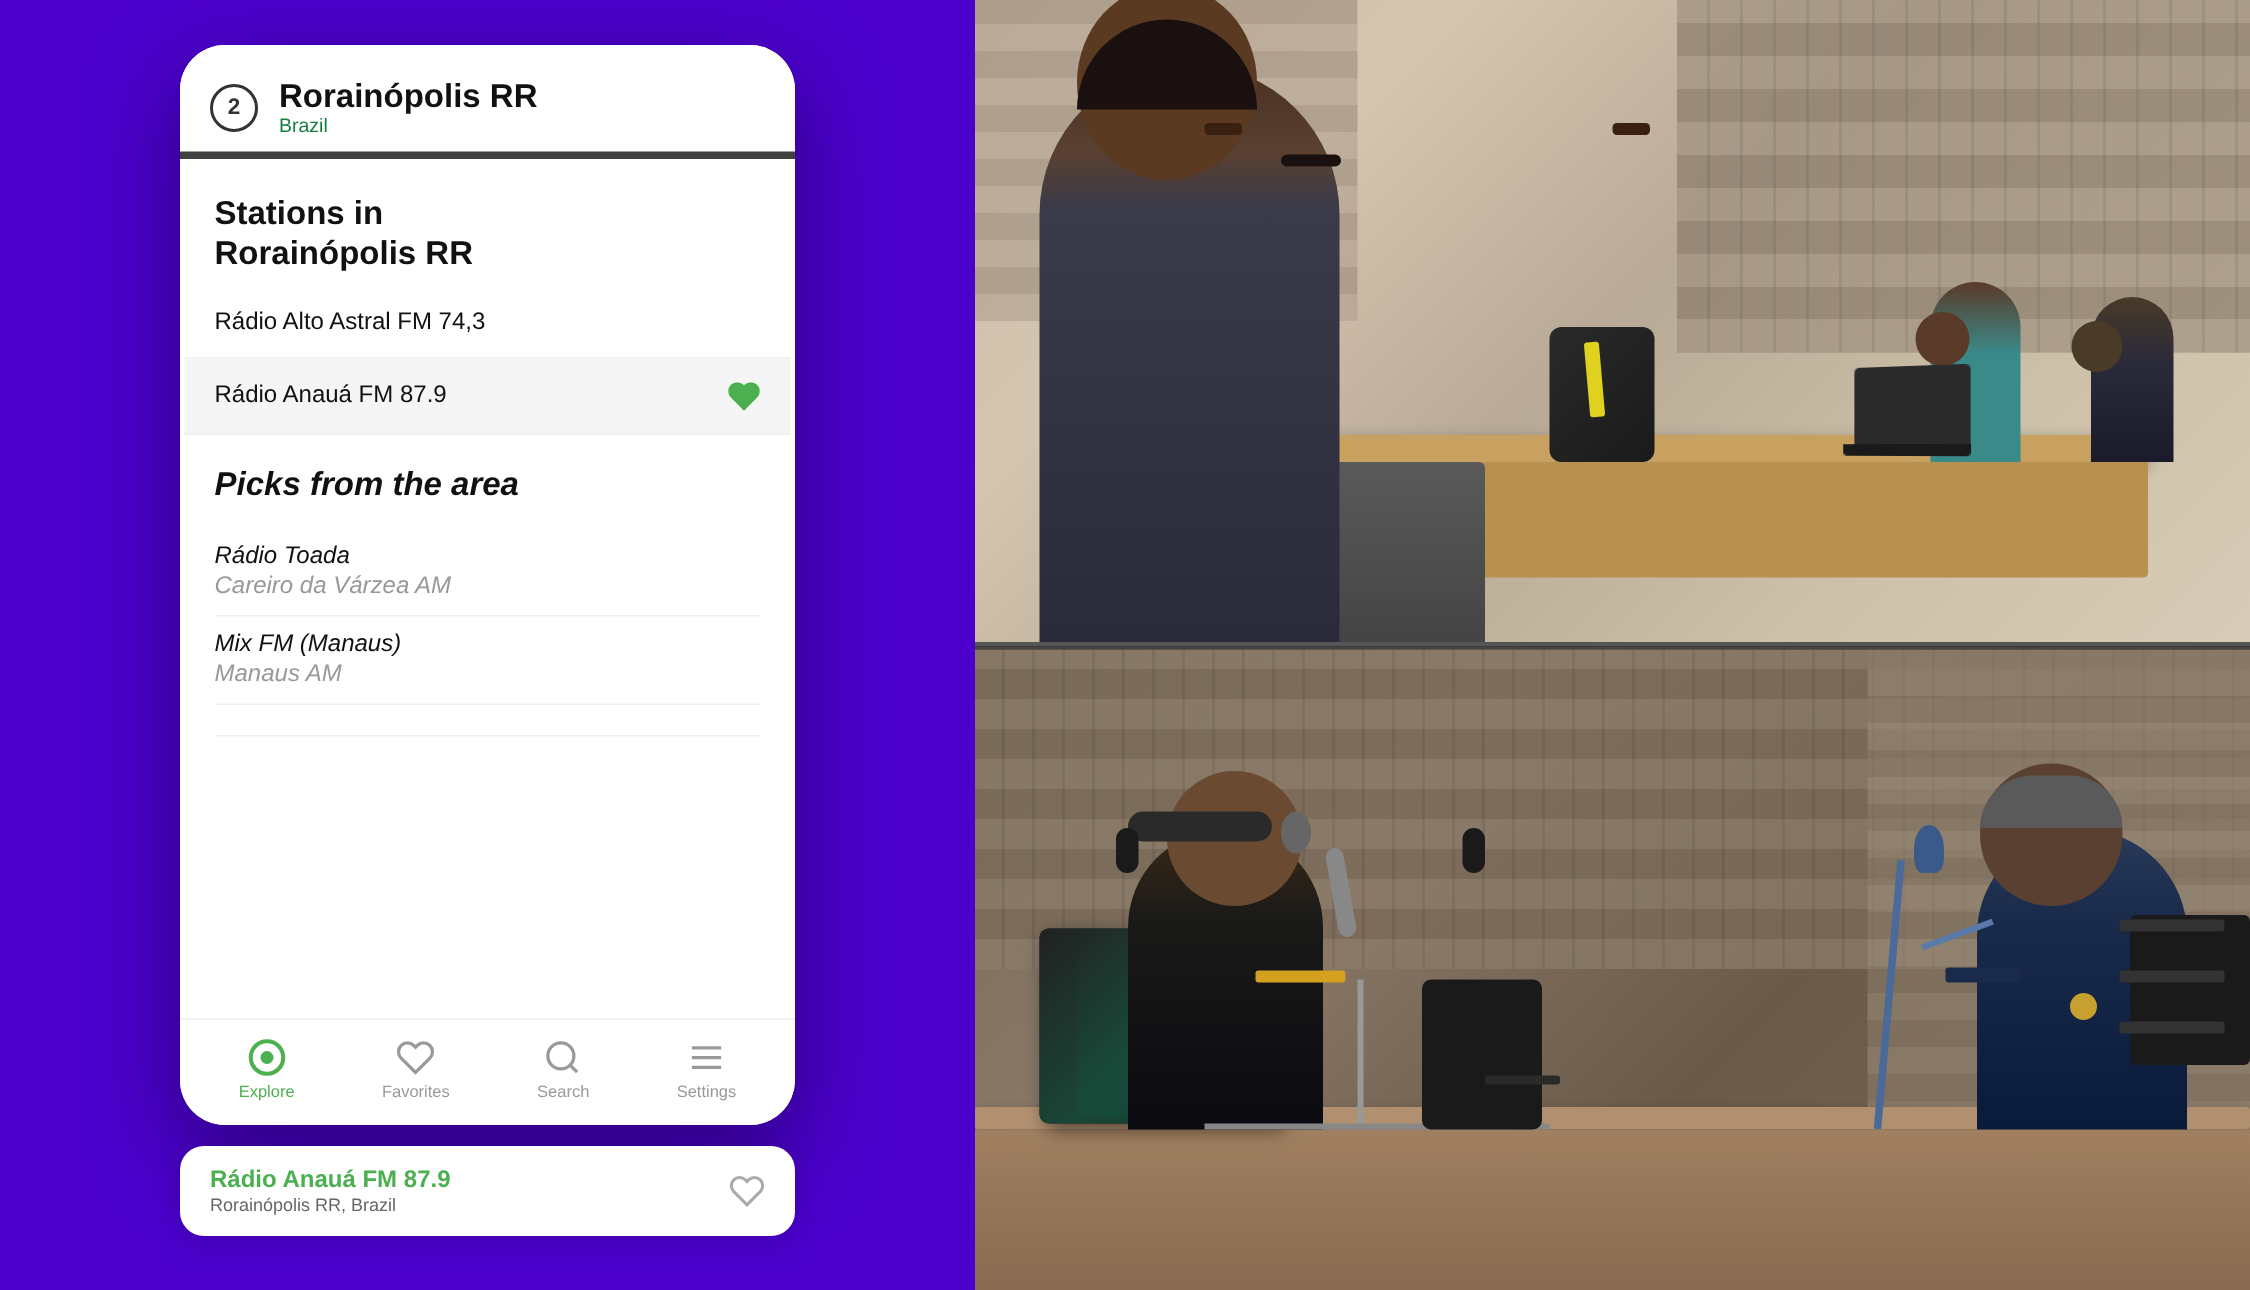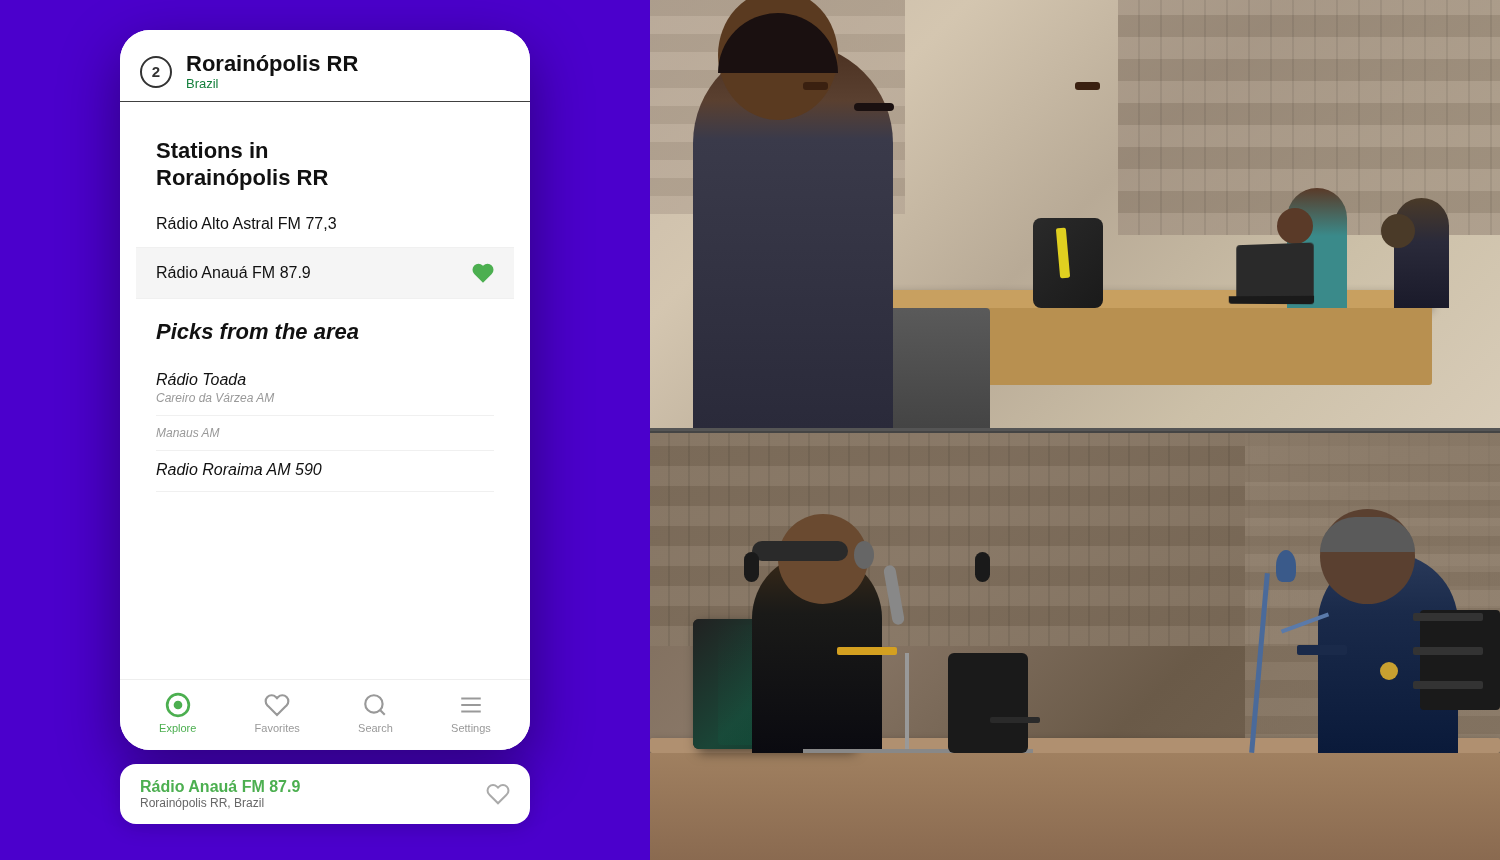--- a/index.html
+++ b/index.html
@@ -68,22 +68,22 @@
     }
     .city-country {
       font-size: 13px;
       color: #15803d;
     }
 
     
     .app-content {
       flex: 1;
       overflow-y: auto;
-      padding: 16px;
-      border-top: 1px solid #404040;
+      padding: 3px;
+      border-top: 5px solid #404040;
       position: relative;
     }
     .app-content::-webkit-scrollbar {
       width: 6px;
     }
     .app-content::-webkit-scrollbar-thumb {
       background: #ccc;
       border-radius: 3px;
     }
 
@@ -131,21 +131,21 @@
     .pick-item {
       padding: 10px 0;
       border-bottom: 1px solid #f0f0f0;
     }
     .pick-name {
       font-size: 16px;
       color: #111;
       margin-bottom: 2px;
     }
     .pick-location {
-      font-size: 12px;
+      font-size: 16px;
       color: #999;
     }
 
     
     .bottom-nav {
       display: flex;
       justify-content: space-around;
       align-items: center;
       padding: 12px 10px 16px;
       border-top: 1px solid #eee;
@@ -261,44 +261,44 @@
         <div class="city-name">Rorainópolis RR</div>
         <div class="city-country">Brazil</div>
       </div>
     </div>
 
     <div class="app-content">
 
       <div class="section-title">Stations in<br>Rorainópolis RR</div>
 
       <div class="station-item">
-        <span class="station-name">Rádio Alto Astral FM 77,3</span>
+        <span class="station-name">Rádio Alto Astral FM 74,3</span>
       </div>
 
       <div class="station-item active">
         <span class="station-name">Rádio Anauá FM 87.9</span>
         <svg class="heart-icon" viewBox="0 0 24 24" fill="#4CAF50" stroke="#4CAF50" stroke-width="2">
           <path d="M20.84 4.61a5.5 5.5 0 0 0-7.78 0L12 5.67l-1.06-1.06a5.5 5.5 0 0 0-7.78 7.78l1.06 1.06L12 21.23l7.78-7.78 1.06-1.06a5.5 5.5 0 0 0 0-7.78z"></path>
         </svg>
       </div>
 
       <div class="picks-section">
         <div class="picks-title">Picks from the area</div>
 
         <div class="pick-item">
           <div class="pick-name">Rádio Toada</div>
           <div class="pick-location">Careiro da Várzea AM</div>
         </div>
 
         <div class="pick-item">
+          <div class="pick-name">Mix FM (Manaus)</div>
           <div class="pick-location">Manaus AM</div>
         </div>
 
         <div class="pick-item">
-          <div class="pick-name">Radio Roraima AM 590</div>
         </div>
       </div>
 
     </div>
 
     <div class="bottom-nav">
 
       <div class="nav-item">
         <div class="nav-icon active">
           <svg width="26" height="26" viewBox="0 0 24 24" fill="none" stroke="#4CAF50" stroke-width="2.5">

